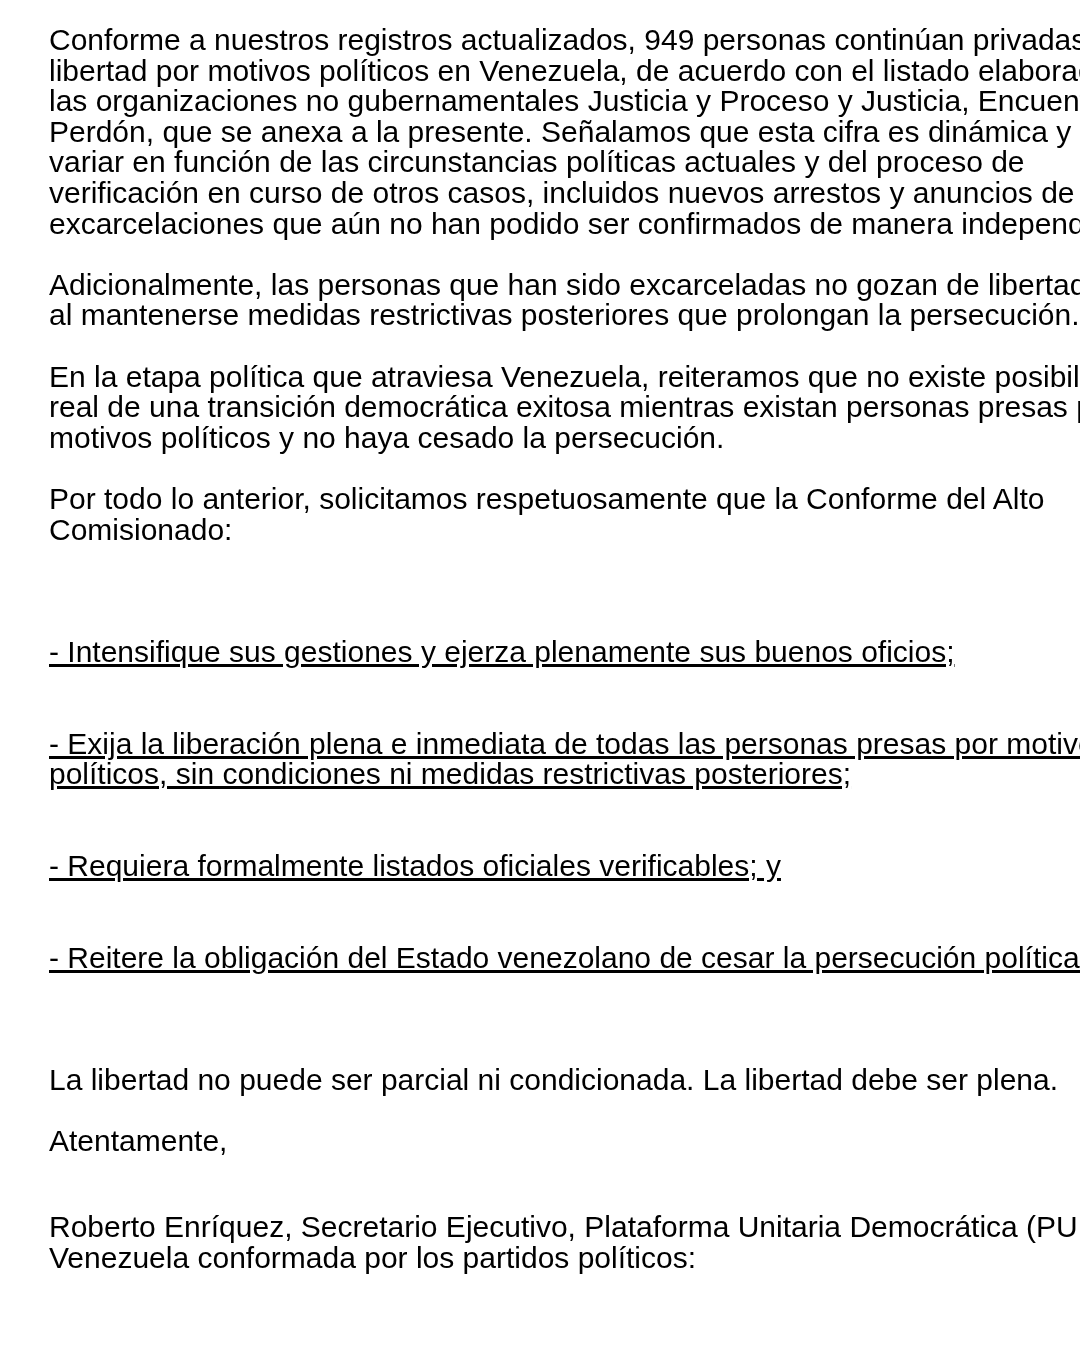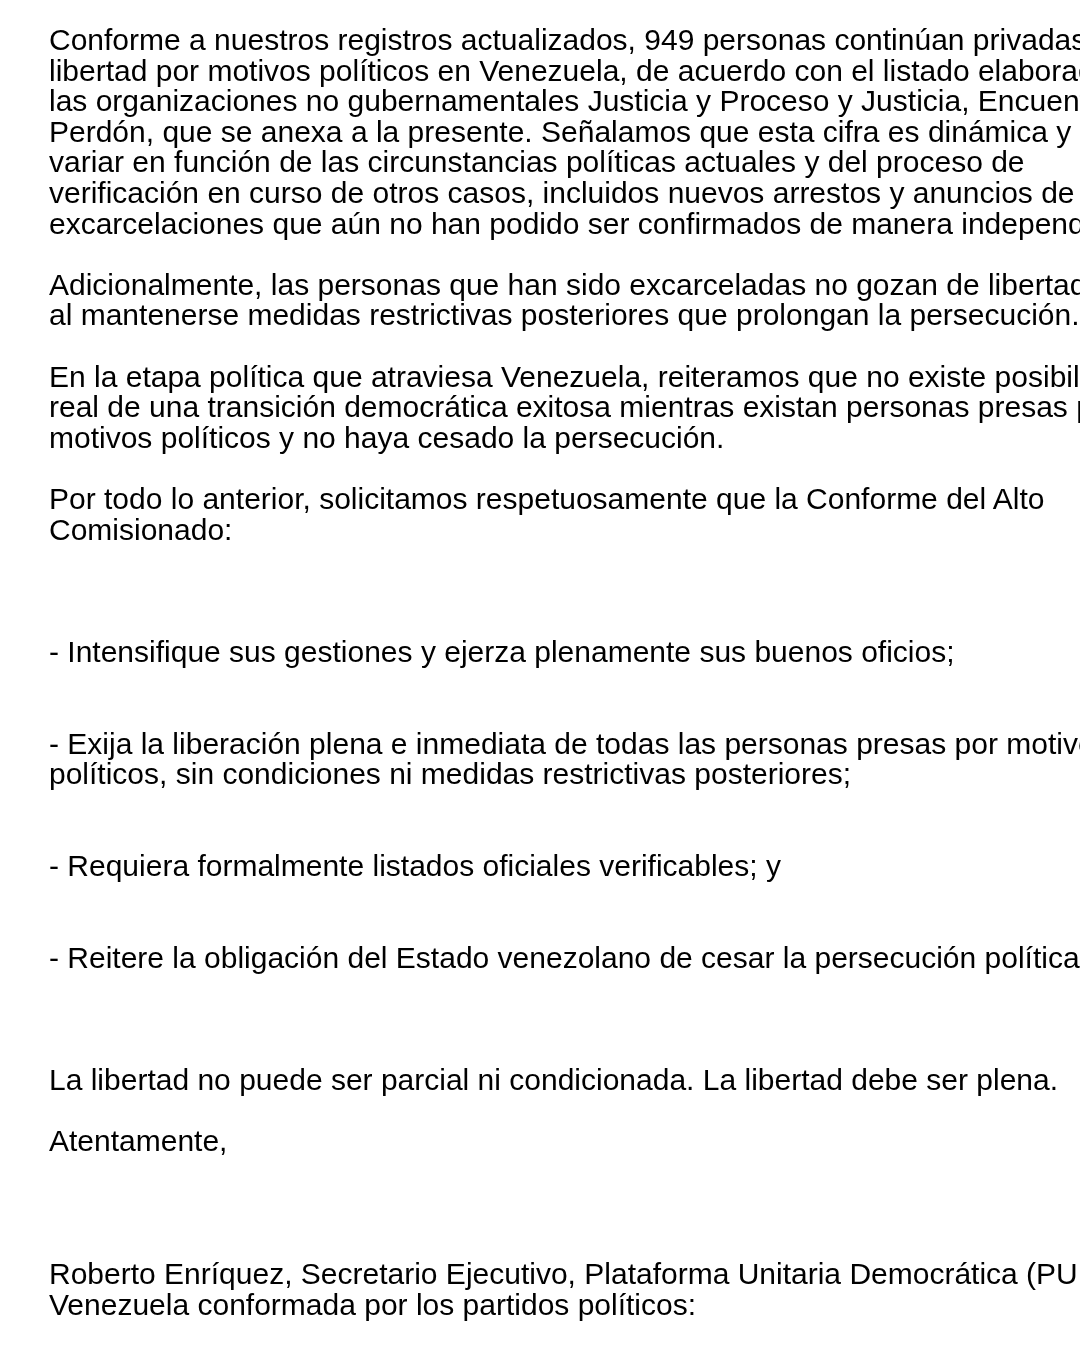--- a/index.html
+++ b/index.html
@@ -24,23 +24,24 @@
     line-height: 30.6px;
   }
   .para {
     margin: 0 0 30.6px 0;
     white-space: pre; 
     font-weight: 400;
     letter-spacing: 0;
   }
   .line {
     white-space: pre;
+    text-decoration: underline;
   }
   .closing {
-    margin-bottom: 102px; 
+    margin-bottom: 55px; 
   }
 </style>
 </head>
 <body>
 
 <main class="page">
 
   <p class="para">Conforme a nuestros registros actualizados, 949 personas continúan privadas de
 libertad por motivos políticos en Venezuela, de acuerdo con el listado elaborado por
 las organizaciones no gubernamentales Justicia y Proceso y Justicia, Encuentro y

